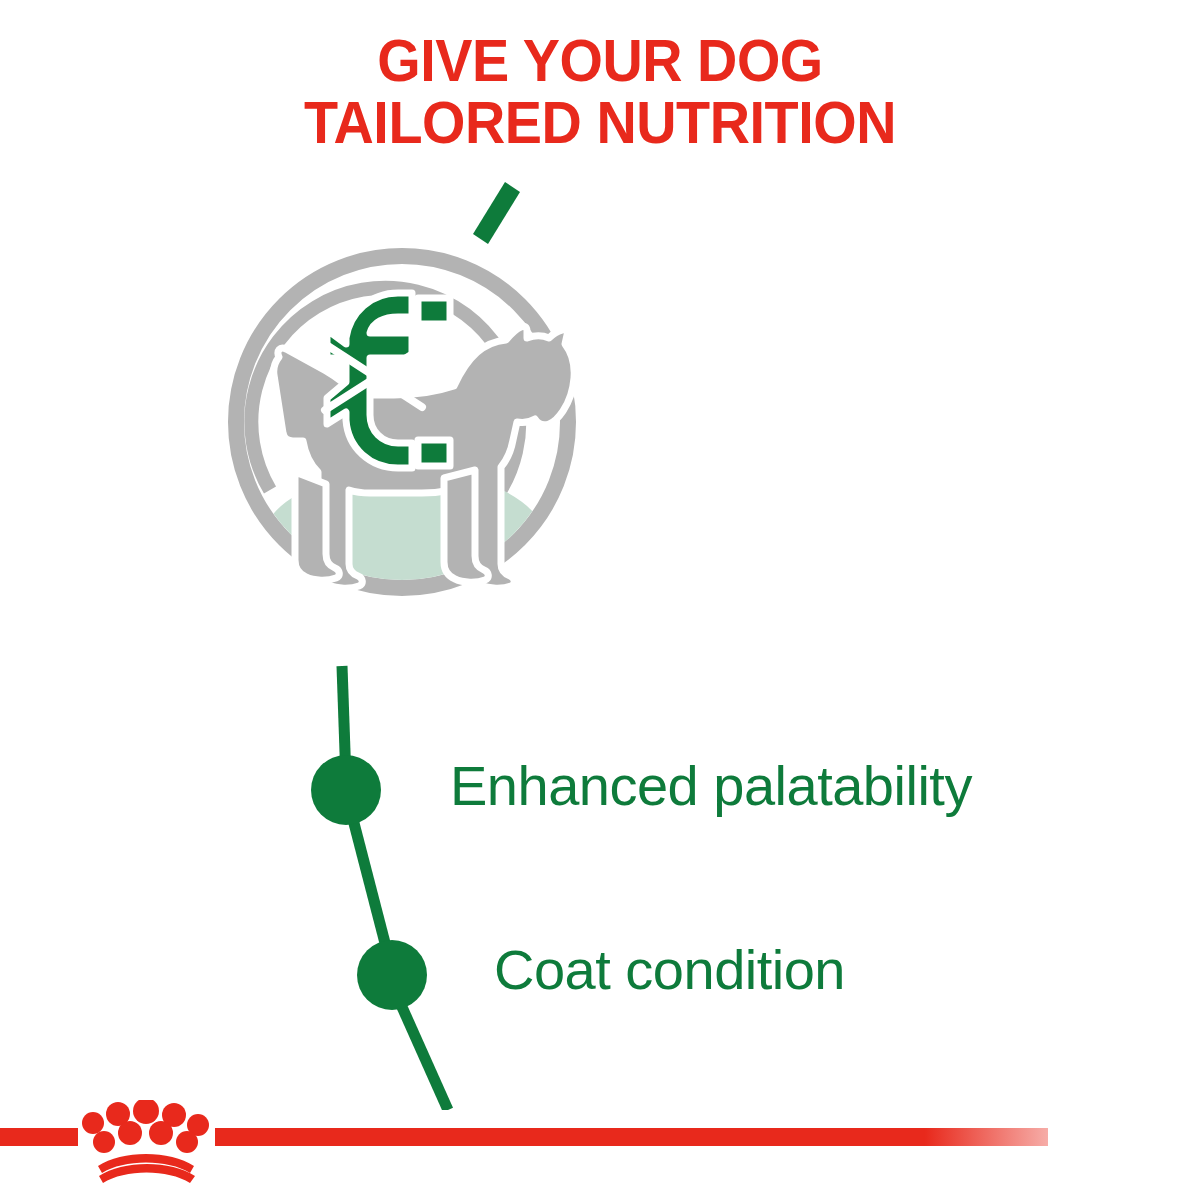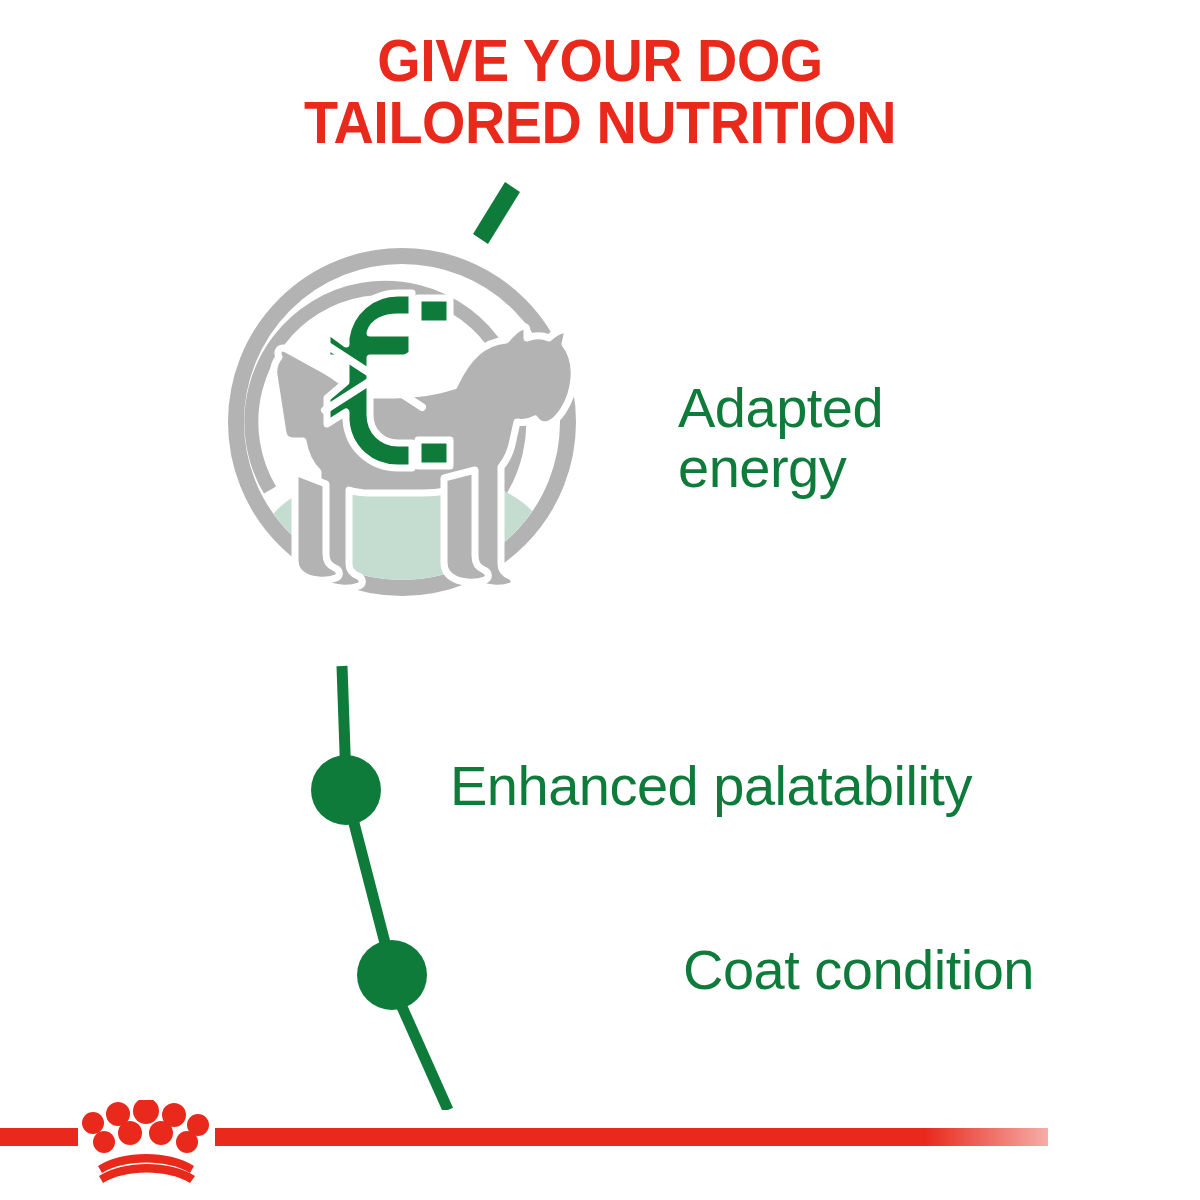--- a/index.html
+++ b/index.html
@@ -65,21 +65,21 @@
     color: #0E7B3B;
     font-family: "Liberation Sans", sans-serif;
     font-weight: normal;
     font-size: 56px;
     line-height: 1.08;
     letter-spacing: -0.5px;
     white-space: pre-line;
   }
   #label-energy       { left: 678px; top: 378px; width: 340px; }
   #label-palatability { left: 442px; top: 756px; width: 740px; margin-left: 8px; }
-  #label-coat         { left: 494px; top: 940px; width: 540px; text-align: right; }
+  #label-coat         { left: 494px; top: 940px; width: 540px; }
 
   
   #footer {
     position: absolute;
     left: 0;
     top: 1100px;
     width: 1200px;
     height: 100px;
   }
   #footer svg { display: block; width: 1200px; height: 100px; }
@@ -216,22 +216,20 @@
       <path d="M 68 150 L 112 320" stroke="#0E7B3B" stroke-width="11" fill="none" stroke-linecap="butt"></path>
 
       <path d="M 118 348 L 168 460" stroke="#0E7B3B" stroke-width="11" fill="none" stroke-linecap="butt"></path>
 
       <circle cx="66" cy="140" r="35" fill="#0E7B3B"></circle>
 
       <circle cx="112" cy="325" r="35" fill="#0E7B3B"></circle>
     </svg>
   </div>
 
-  <div class="benefit-label" id="label-energy">Adapted
-energy</div>
 
   <div class="benefit-label" id="label-palatability">Enhanced palatability</div>
 
   <div class="benefit-label" id="label-coat">Coat condition</div>
 
   <div id="footer">
     <svg viewBox="0 0 1200 100" xmlns="http://www.w3.org/2000/svg">
       <defs>
         <linearGradient id="fadeRight" x1="0" y1="0" x2="1" y2="0">
           <stop offset="0%" stop-color="#E8291C" stop-opacity="1"></stop>

